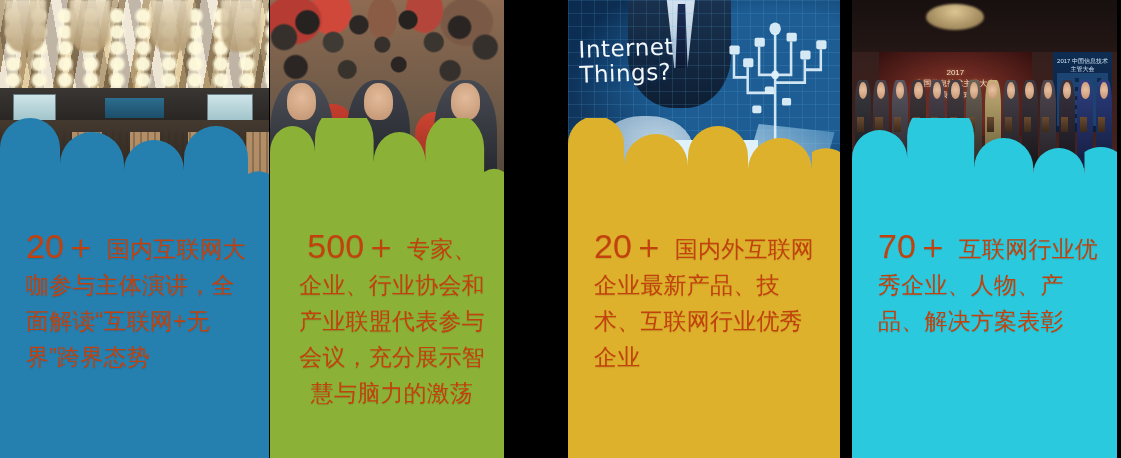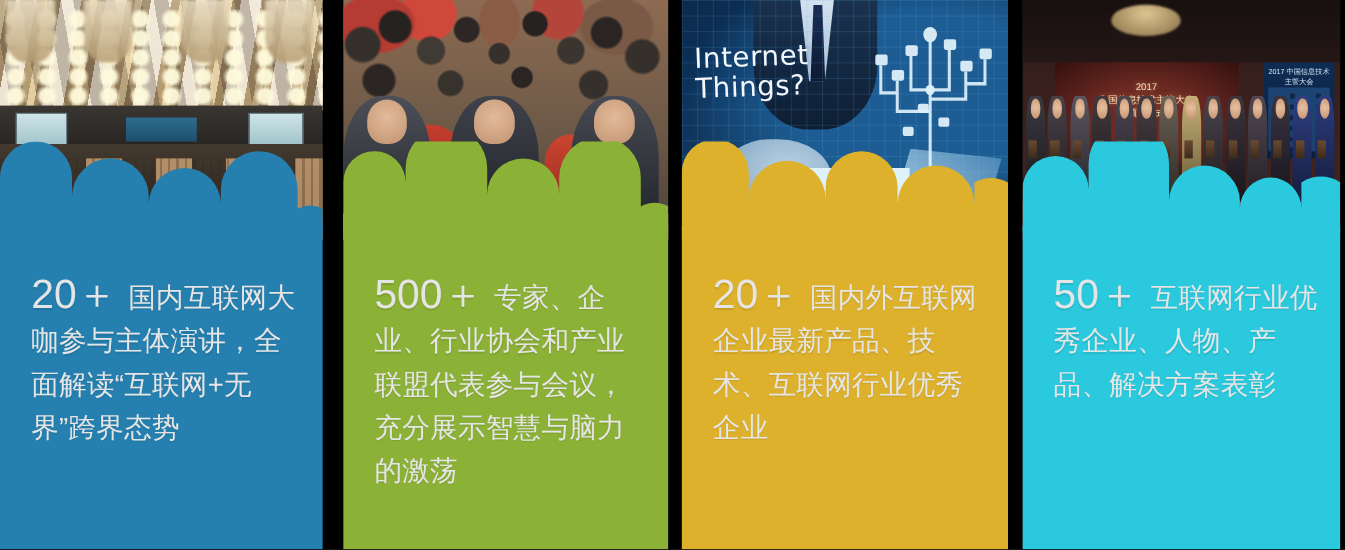--- a/index.html
+++ b/index.html
@@ -325,21 +325,21 @@
     top: 118px;
   }
   .scallop { position: absolute; left: 0; top: 0; width: 100%; height: 76px; display: block; }
   .solid   { position: absolute; left: 0; right: 0; top: 70px; bottom: 0; }
 
   
   .copy {
     position: absolute;
     left: 26px; right: 16px;
     top: 228px;
-    color: #e5e5e5;
+    color: #c2410c;
     font-size: 23px;
     line-height: 36px;
     font-weight: 500;
     letter-spacing: .2px;
     text-shadow: 0 1px 1px rgba(0,0,0,.10);
   }
   .big {
     font-size: 34px;
     font-weight: 400;
     letter-spacing: 0;
@@ -374,21 +374,21 @@
       <svg class="scallop" viewBox="0 0 269 76" preserveAspectRatio="none">
         <path d="M0,76 L0,30 A30,30 0 0 1 60,30 L60,46 A32,32 0 0 1 124,46 L124,52 A30,30 0 0 1 184,52 L184,40 A32,32 0 0 1 248,40 L248,56 A22,22 0 0 1 269,56 L269,76 Z" fill="#2580b0"></path>
       </svg>
       <div class="solid" style="background:#2580b0"></div>
     </div>
     <div class="copy">
       <span class="big">20＋</span><span>国内互联网大咖参与主体演讲，全面解读“互联网+无界”跨界态势</span>
     </div>
   </div>
 
-  <div class="panel" id="p2" style="left: 286px; width: 271px;">
+  <div class="panel" id="p2" style="left: 270px; width: 234px; text-align: center;">
     <div class="photo">
       <div class="photo-layer">
         <div class="ph2-back"></div>
         <div class="ph2-heads"></div>
         <div class="ph2-red"></div>
         <div class="ph2-red2"></div>
         <div class="ph2-man ph2-m1">
             <span class="ph2-face"></span>
           </div>
         <div class="ph2-man ph2-m2">
@@ -541,17 +541,17 @@
         <div class="ph4-carpet"></div>
       </div>
     </div>
     <div class="body-fill">
       <svg class="scallop" viewBox="0 0 269 76" preserveAspectRatio="none">
         <path d="M0,76 L0,40 A28,28 0 0 1 56,40 L56,18 A34,34 0 0 1 124,18 L124,50 A30,30 0 0 1 184,50 L184,56 A26,26 0 0 1 236,56 L236,34 A30,30 0 0 1 269,34 L269,76 Z" fill="#2ac9dd"></path>
       </svg>
       <div class="solid" style="background:#2ac9dd"></div>
     </div>
     <div class="copy">
-      <span class="big">50＋</span><span>互联网行业优秀企业、人物、产品、解决方案表彰</span>
+      <span class="big">70＋</span><span>互联网行业优秀企业、人物、产品、解决方案表彰</span>
     </div>
   </div>
 
 </div>
 
 </body></html>

